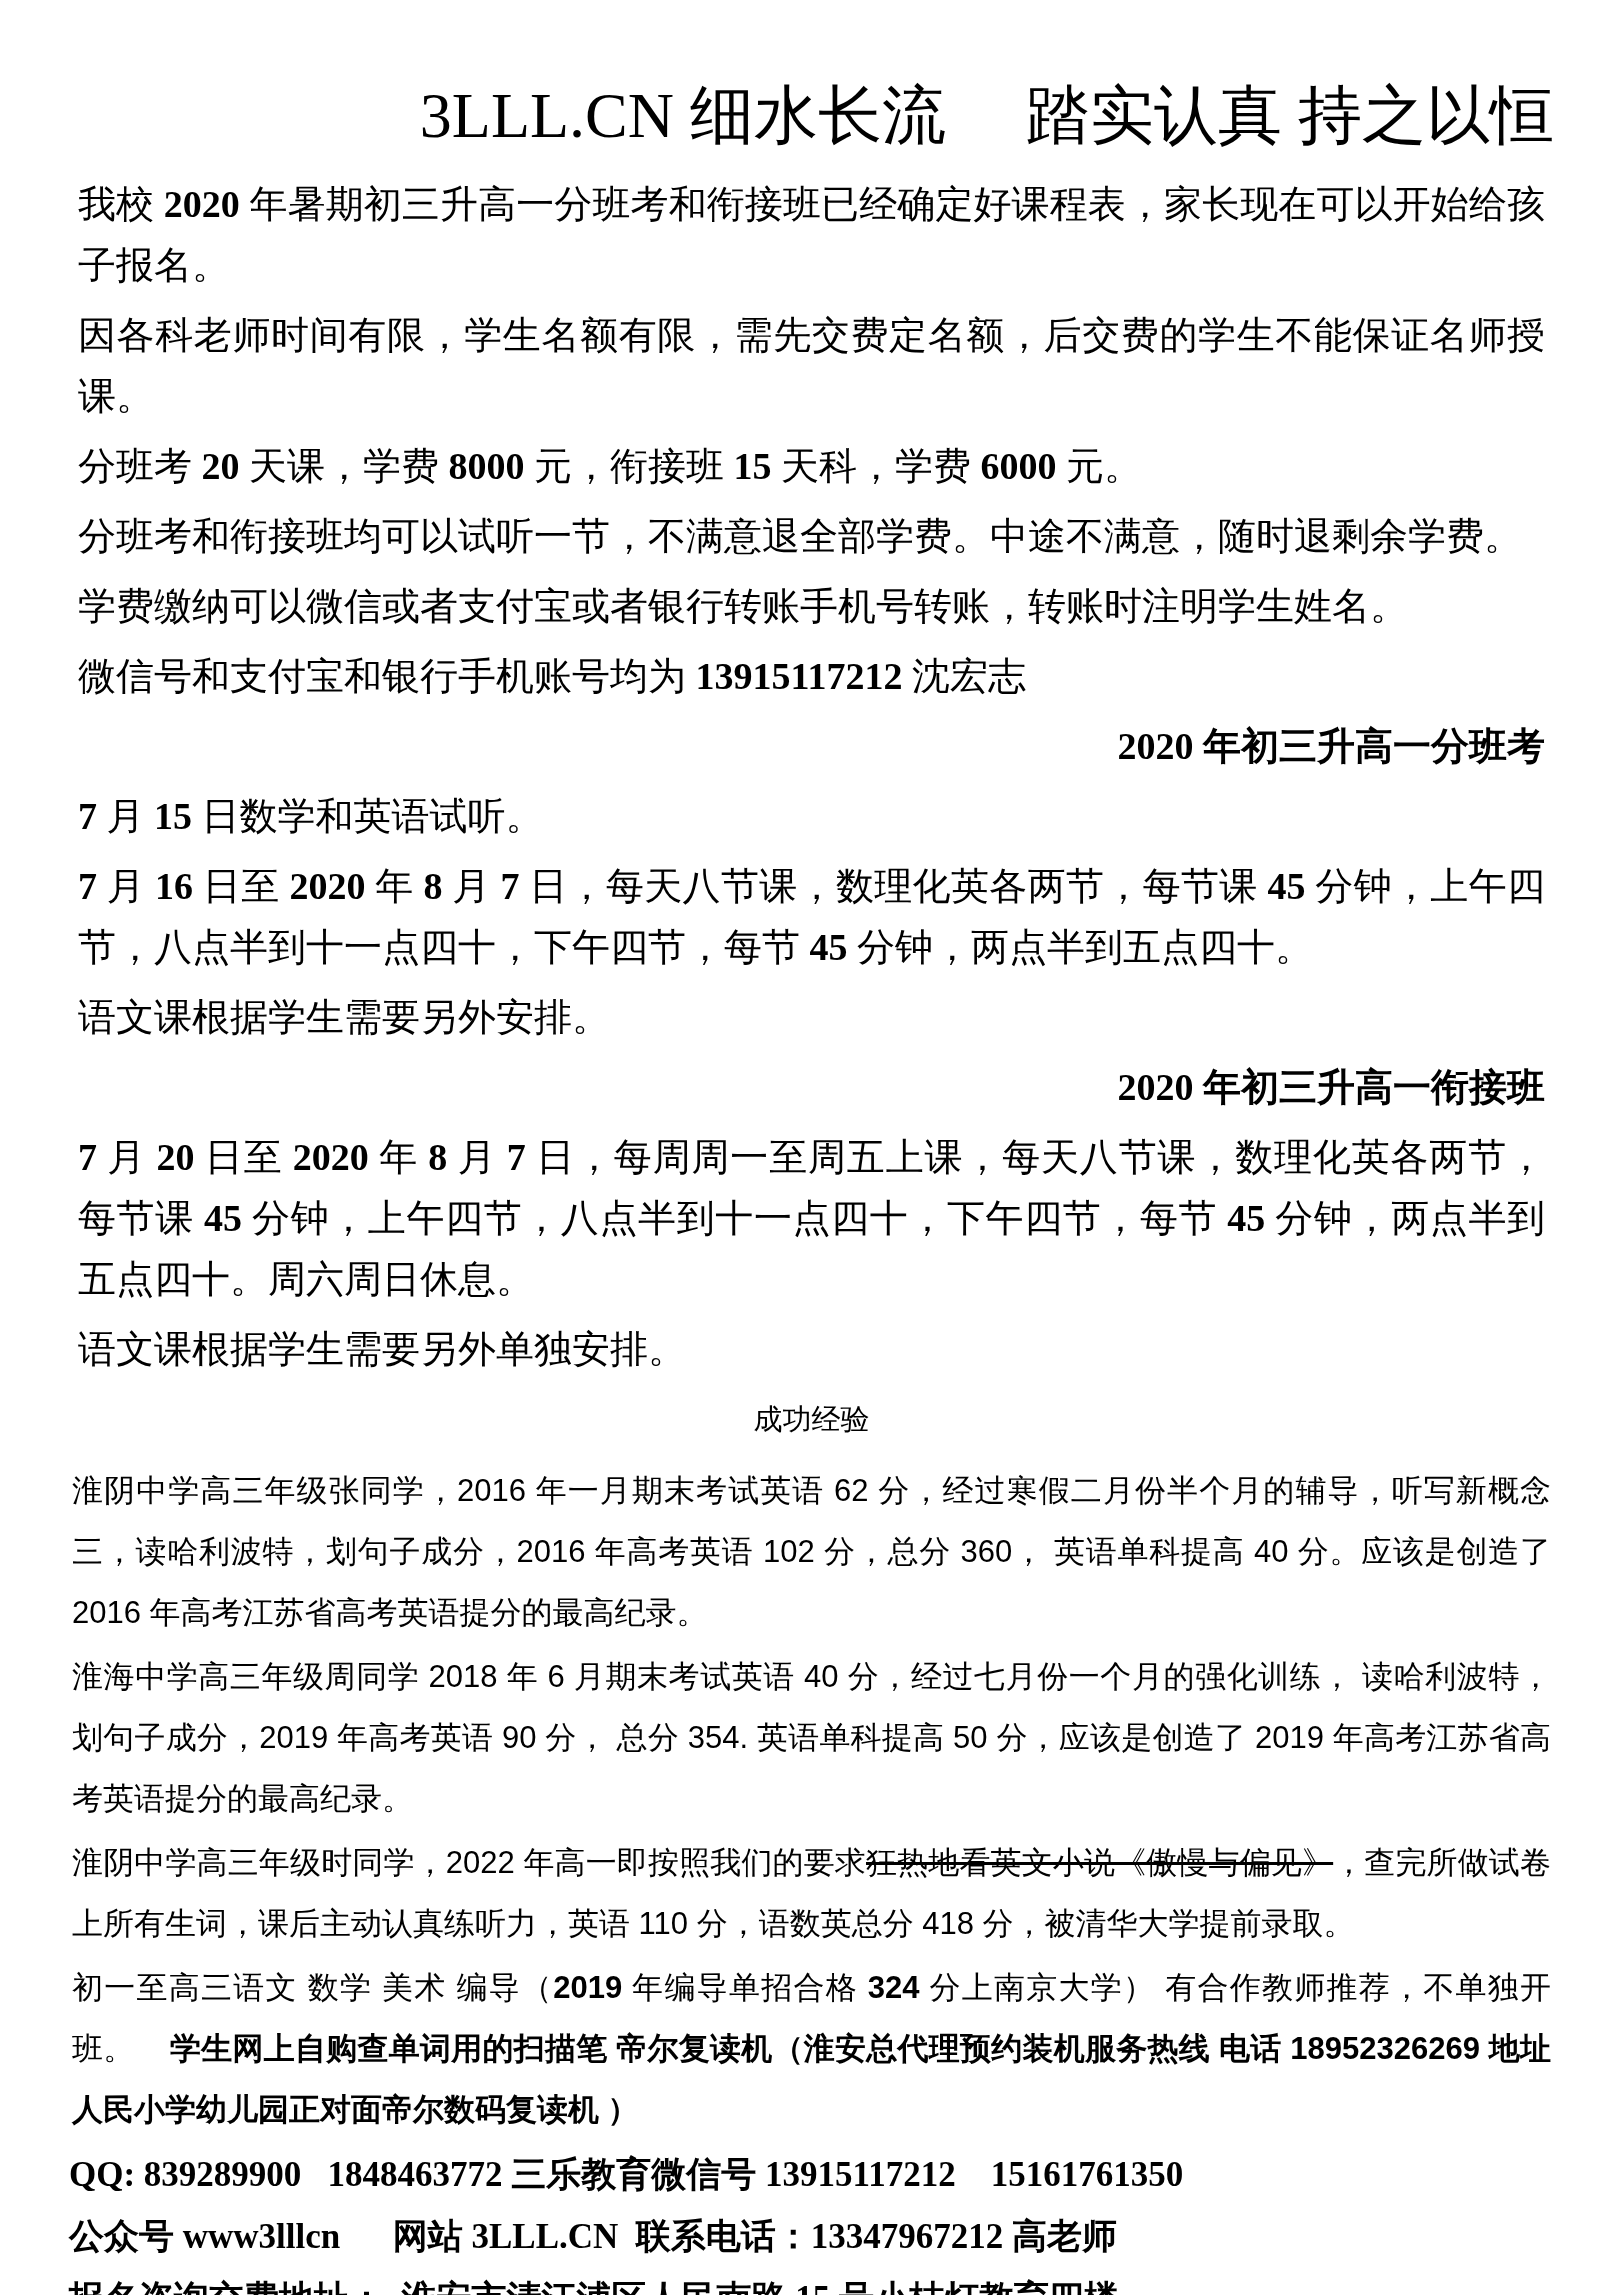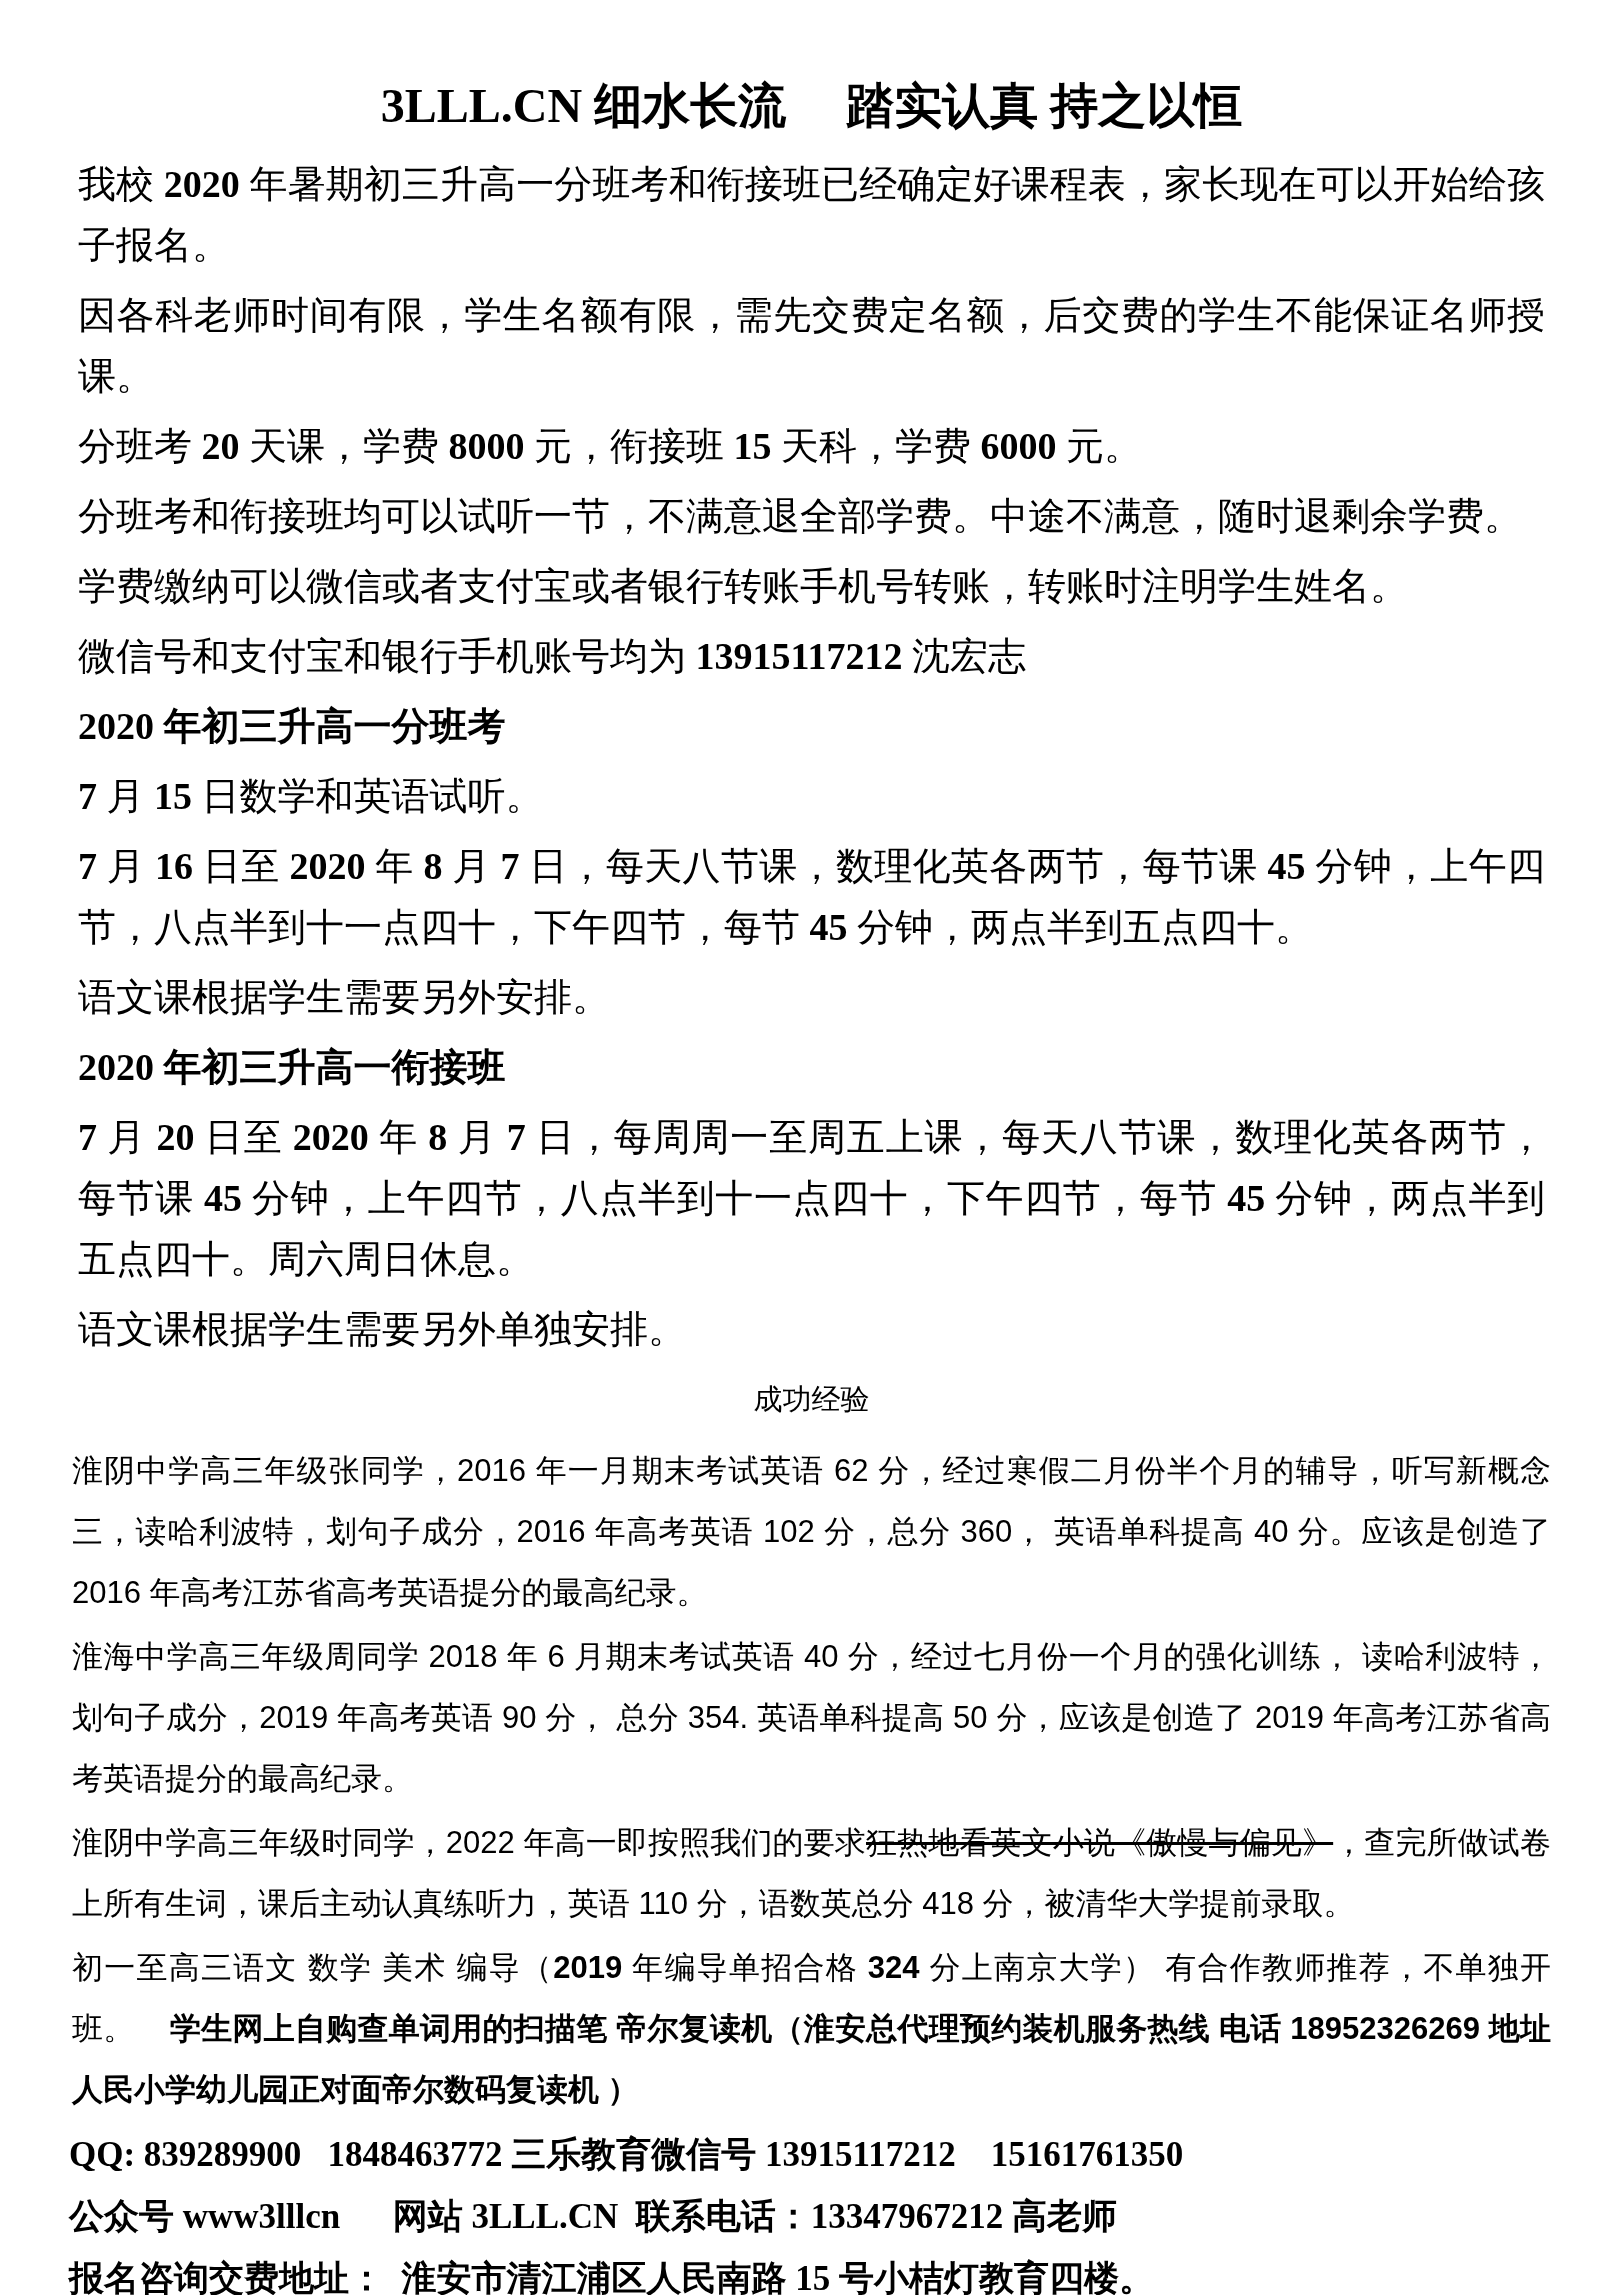--- a/index.html
+++ b/index.html
@@ -12,35 +12,35 @@
     font-family: "Liberation Serif", "DejaVu Serif", serif;
     overflow: hidden;
   }
   .page {
     width: 1621px;
     height: 2295px;
     padding: 76px 67px 43px 69px;
     background: #ffffff;
   }
   .title {
-    font-size: 48px;
-    font-weight: bold;
-    text-align: center;
+    font-size: 64px;
+    font-weight: normal;
+    text-align: right;
     line-height: 1.25;
     margin: 0 0 18px 0;
     white-space: pre-wrap;
   }
   .big-text p {
     font-size: 38px;
     line-height: 61px;
     margin: 9px;
     white-space: pre-wrap;
     text-align: justify;
   }
-  .big-text p.center { text-align: left; }
+  .big-text p.center { text-align: right; }
   .bold { font-weight: bold; }
   .small-text p {
     font-family: "Liberation Sans", "DejaVu Sans", sans-serif;
     font-size: 31px;
     line-height: 61px;
     margin: 3px;
     white-space: pre-wrap;
     text-align: justify;
   }
   .small-text p.success-heading {

